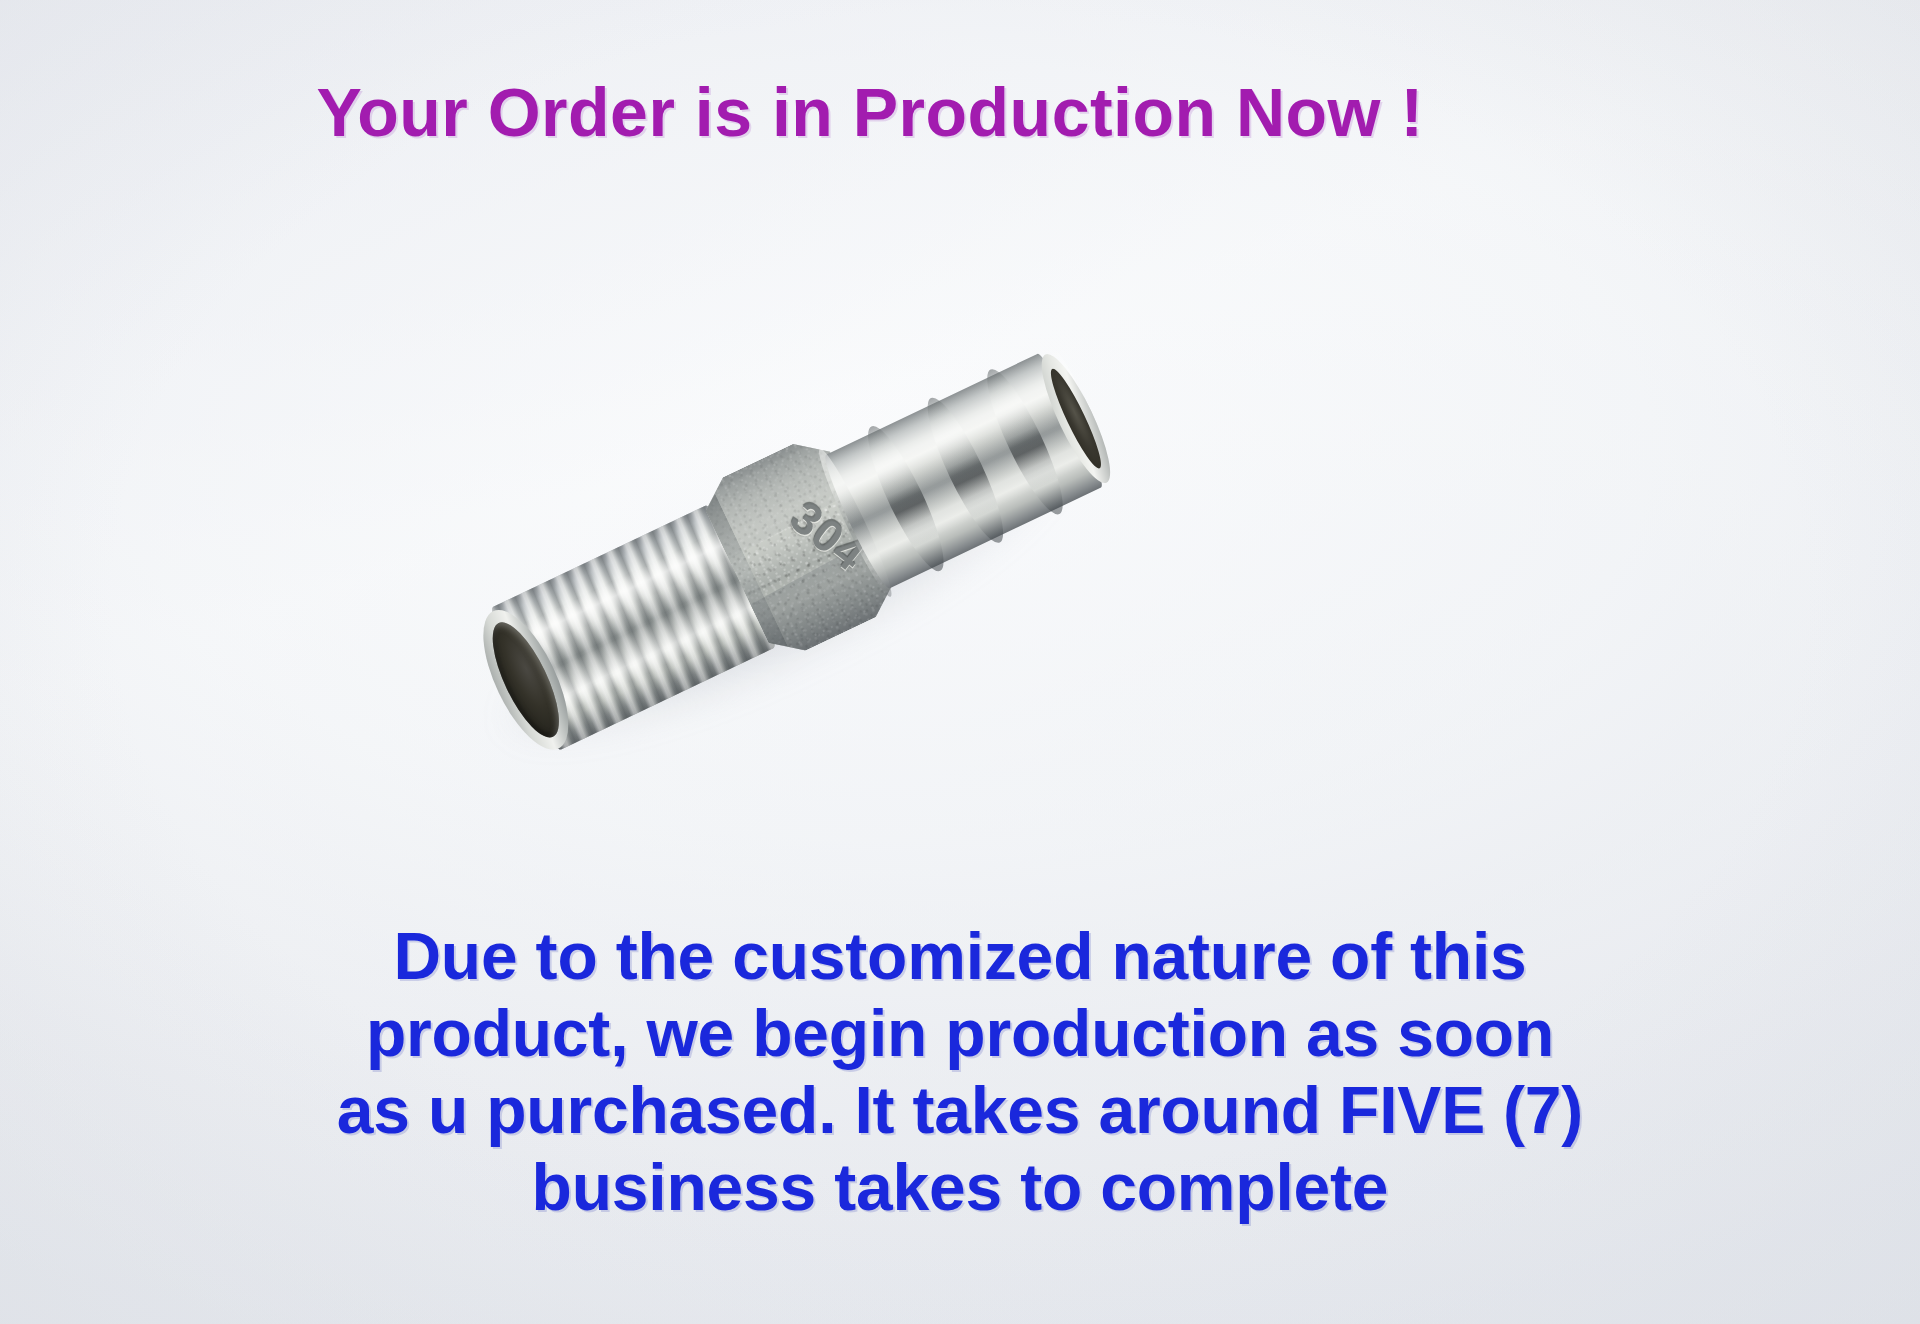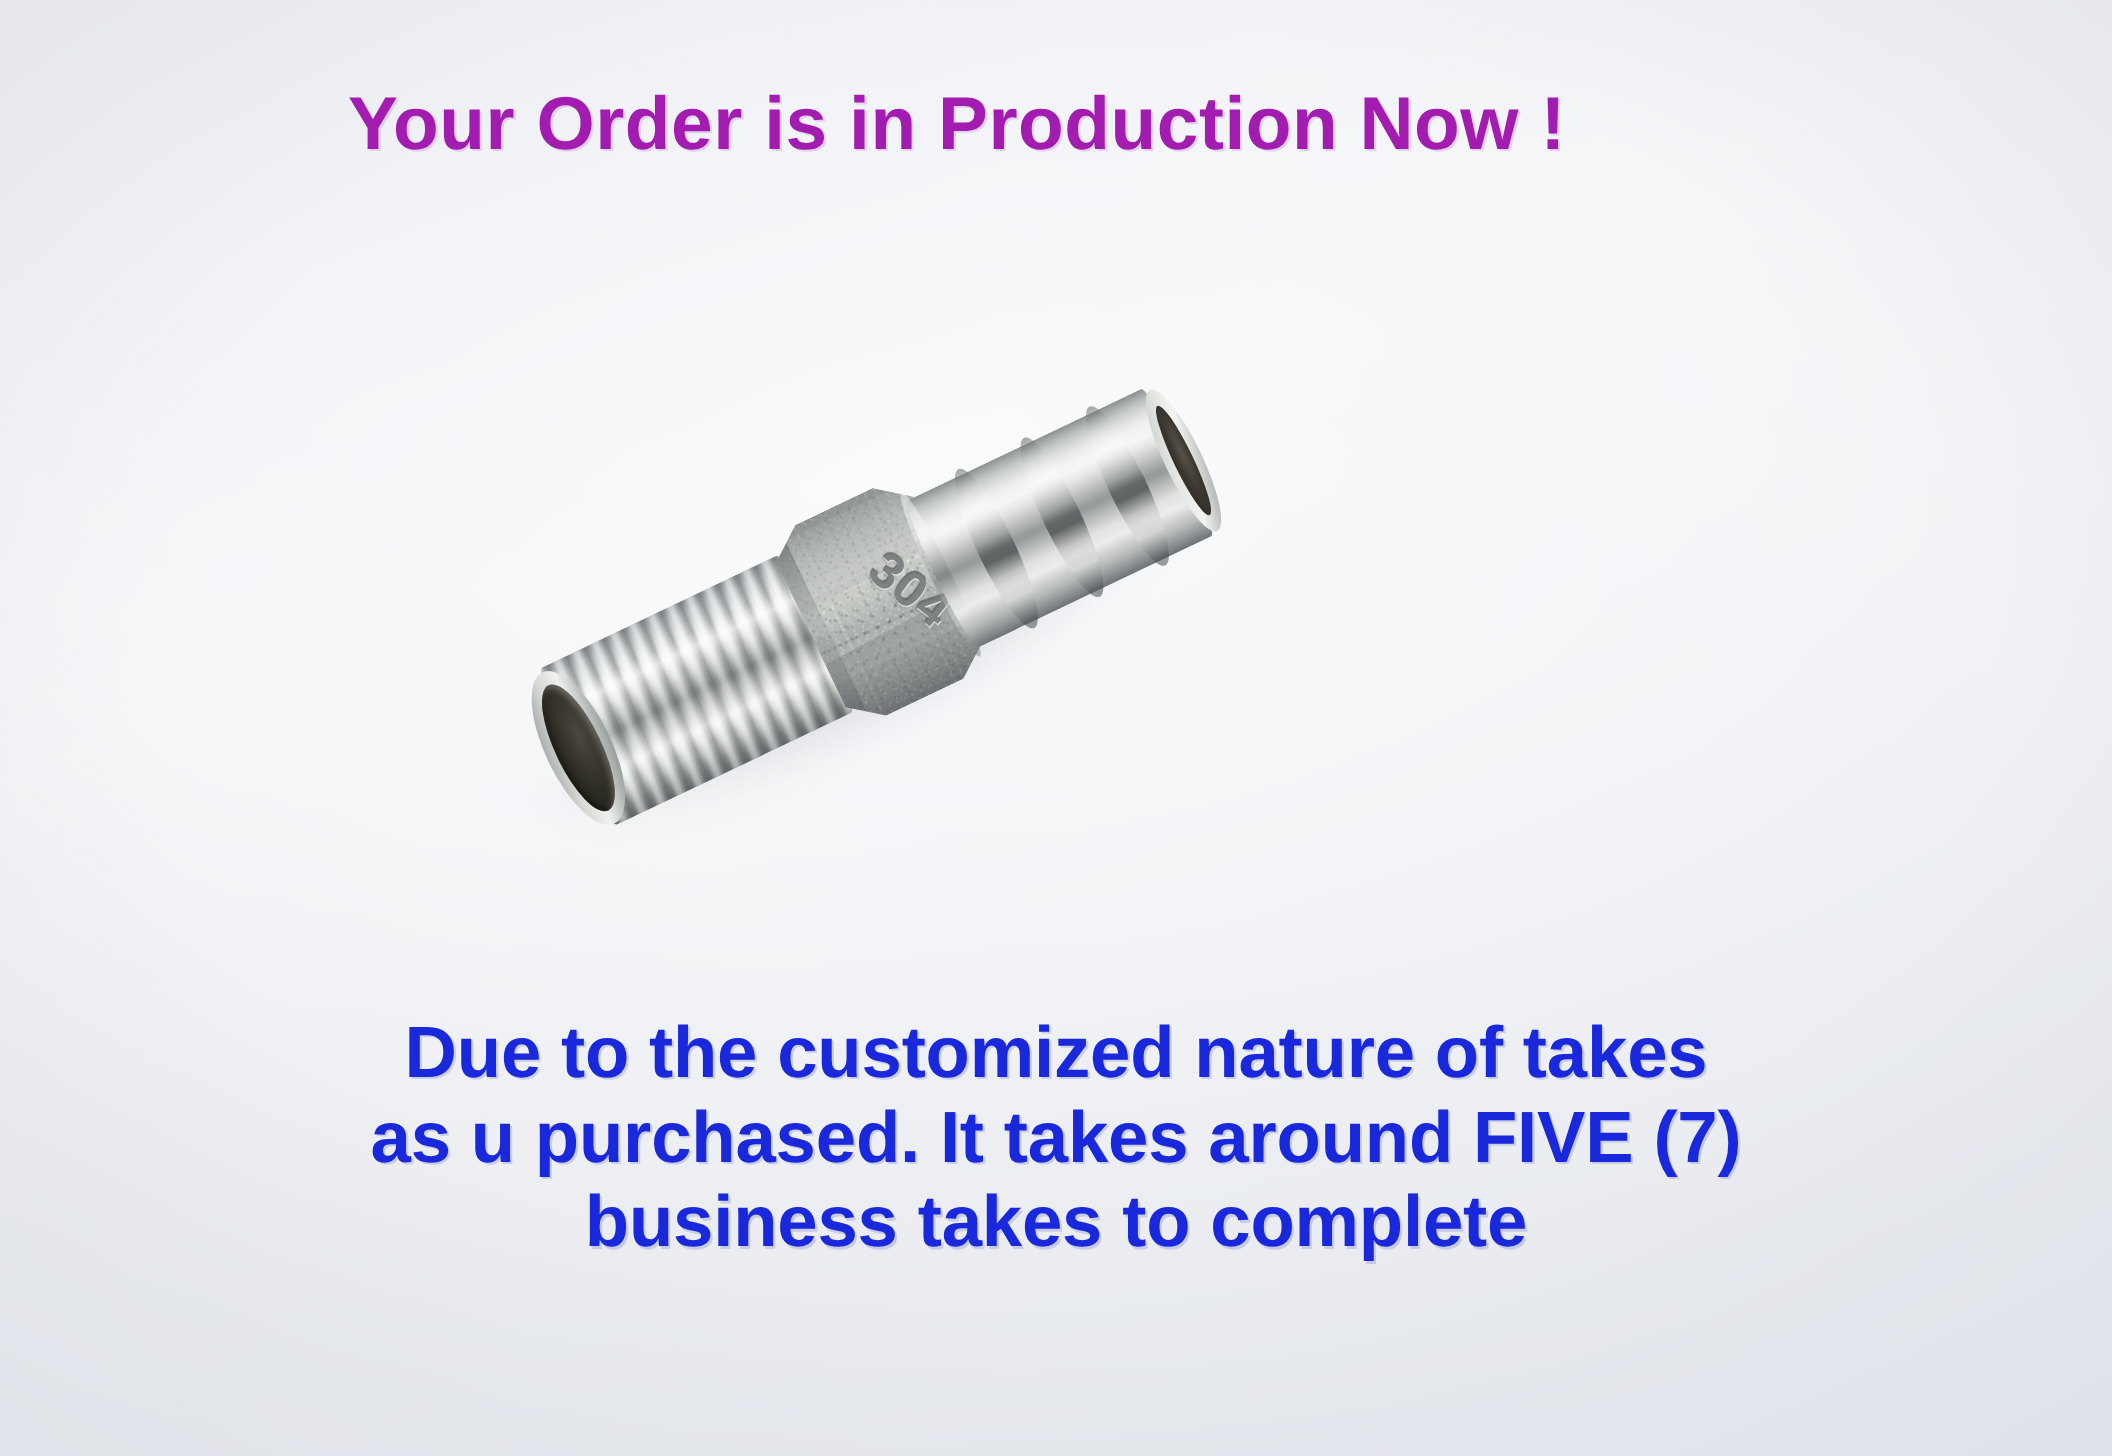--- a/index.html
+++ b/index.html
@@ -419,18 +419,19 @@
       <div class="barb-ring" style="left:518px;"></div>
       <div class="barb-ring" style="left:584px;"></div>
       <div class="barb-sheen"></div>
       <div class="barb-tip-face"></div>
       <div class="barb-tip-bore"></div>
 
     </div>
   </div>
 
   <div id="body-copy">
-    <span class="line">Due to the customized nature of takes</span>
+    <span class="line">Due to the customized nature of this</span>
+    <span class="line">product, we begin production as soon</span>
     <span class="line">as u purchased. It takes around FIVE (7)</span>
     <span class="line">business takes to complete</span>
   </div>
 
 </div>
 
 </body></html>

